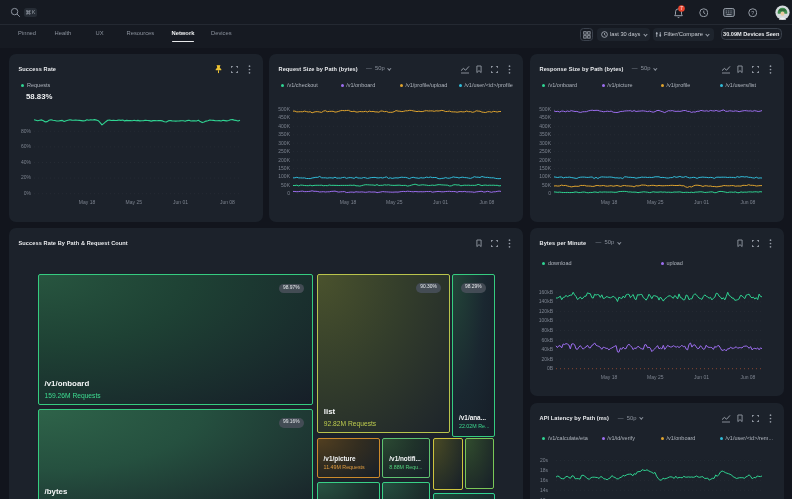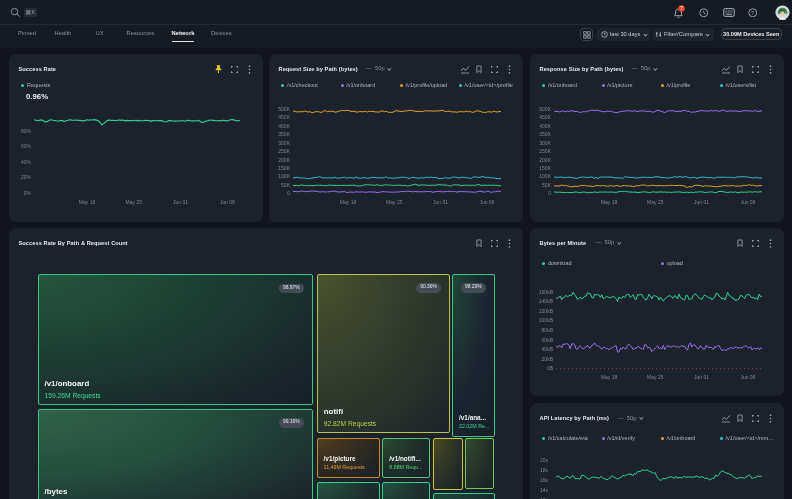--- a/index.html
+++ b/index.html
@@ -101,21 +101,21 @@
   </svg>
 <svg class="abs" style="left:229.5px;top:64.5px" width="9" height="9" viewBox="0 0 9 9" fill="#939aa4">
     <path d="M1 3.3V1h2.3L1 3.3zM5.7 1H8v2.3L5.7 1zM8 5.7V8H5.7L8 5.7zM3.3 8H1V5.7L3.3 8z"></path>
   </svg>
 <svg class="abs" style="left:247.9px;top:64.5px" width="3" height="9" viewBox="0 0 3 9" fill="#939aa4">
     <circle cx="1.5" cy="1.2" r=".85"></circle>
     <circle cx="1.5" cy="4.5" r=".85"></circle>
     <circle cx="1.5" cy="7.8" r=".85"></circle>
   </svg>
 <div class="leg" style="left:21.3px;top:82.0px"><i style="background:#2fd492"></i>Requests</div>
-<div class="abs" style="left:26px;top:91.5px;font-size:7.8px;font-weight:bold;color:#eceef0">0.96%</div>
+<div class="abs" style="left:26px;top:91.5px;font-size:7.8px;font-weight:bold;color:#eceef0">58.83%</div>
 <div class="yl" style="left:9px;top:127.6px;width:22px">80%</div>
 <div class="yl" style="left:9px;top:143.2px;width:22px">60%</div>
 <div class="yl" style="left:9px;top:158.8px;width:22px">40%</div>
 <div class="yl" style="left:9px;top:174.4px;width:22px">20%</div>
 <div class="yl" style="left:9px;top:190.0px;width:22px">0%</div>
 <svg class="abs" style="left:9px;top:53.5px" width="254" height="168" viewBox="0 0 254 168">
     <line x1="25" y1="77.3" x2="231" y2="77.3" stroke="#252b34" stroke-width="1" stroke-dasharray="1 3"></line>
     <line x1="25" y1="92.9" x2="231" y2="92.9" stroke="#252b34" stroke-width="1" stroke-dasharray="1 3"></line>
     <line x1="25" y1="108.5" x2="231" y2="108.5" stroke="#252b34" stroke-width="1" stroke-dasharray="1 3"></line>
     <line x1="25" y1="124.1" x2="231" y2="124.1" stroke="#252b34" stroke-width="1" stroke-dasharray="1 3"></line>
@@ -251,21 +251,21 @@
     <span class="badge" style="right:8px;top:8.5px">98.97%</span>
     <span class="tt1" style="bottom:15.6px;font-size:7.9px">/v1/onboard</span>
     <span class="tt2" style="bottom:5.3px;font-size:6.7px;color:#3ddc91">159.26M Requests</span>
   </div>
 <div class="tmbox" style="left:37.5px;top:408.5px;width:275px;height:104px;border:1px solid #35cc80;background:radial-gradient(ellipse farthest-corner at 0% 0%,#2e6349 0%,#25503f 42%,#182028 100%)">
     <span class="badge" style="right:8px;top:8.5px">99.16%</span>
     <span class="tt1" style="bottom:15.6px;font-size:7.9px">/bytes</span>
   </div>
 <div class="tmbox" style="left:316.8px;top:273.5px;width:133px;height:159.5px;border:1px solid #b9c44c;background:radial-gradient(ellipse farthest-corner at 0% 0%,#4a522d 0%,#343e2b 45%,#1d242b 100%)">
     <span class="badge" style="right:8px;top:8.5px">90.30%</span>
-    <span class="tt1" style="bottom:15.6px;font-size:7.9px">notifi</span>
+    <span class="tt1" style="bottom:15.6px;font-size:7.9px">list</span>
     <span class="tt2" style="bottom:5.3px;font-size:6.7px;color:#bcca4e">92.82M Requests</span>
   </div>
 <div class="tmbox" style="left:452px;top:273.5px;width:42.5px;height:163px;border:1px solid #35cc80;background:radial-gradient(ellipse farthest-corner at 0% 0%,#234538 0%,#1a2730 55%,#161d27 100%)">
     <span class="badge" style="right:8px;top:8.5px">98.29%</span>
     <span class="tt1" style="bottom:15.0px;font-size:6.4px">/v1/ana...</span>
     <span class="tt2" style="bottom:7.0px;font-size:5.3px;color:#3ddc91">22.02M Re...</span>
   </div>
 <div class="tmbox" style="left:316.6px;top:438.3px;width:63.9px;height:39.9px;border:1px solid #cc8a2b;background:radial-gradient(ellipse farthest-corner at 0% 0%,#523f20 0%,#332d20 48%,#171f29 100%)">
     <span class="tt1" style="bottom:15.0px;font-size:6.4px">/v1/picture</span>
     <span class="tt2" style="bottom:7.0px;font-size:5.3px;color:#e09c3f">11.49M Requests</span>

